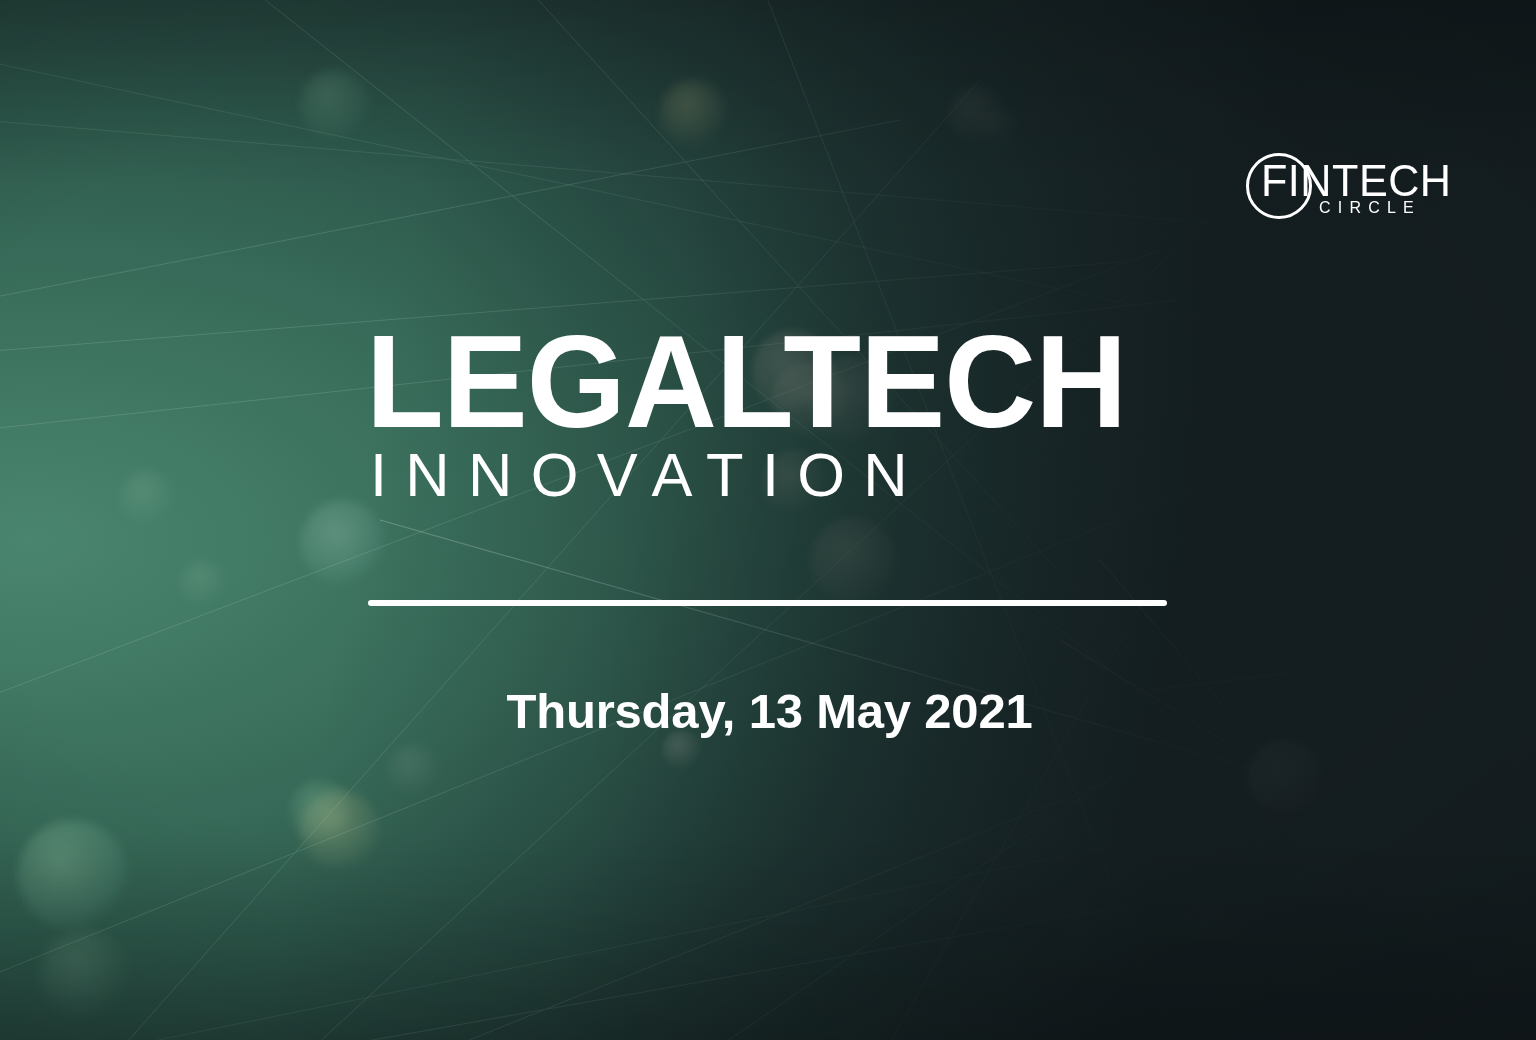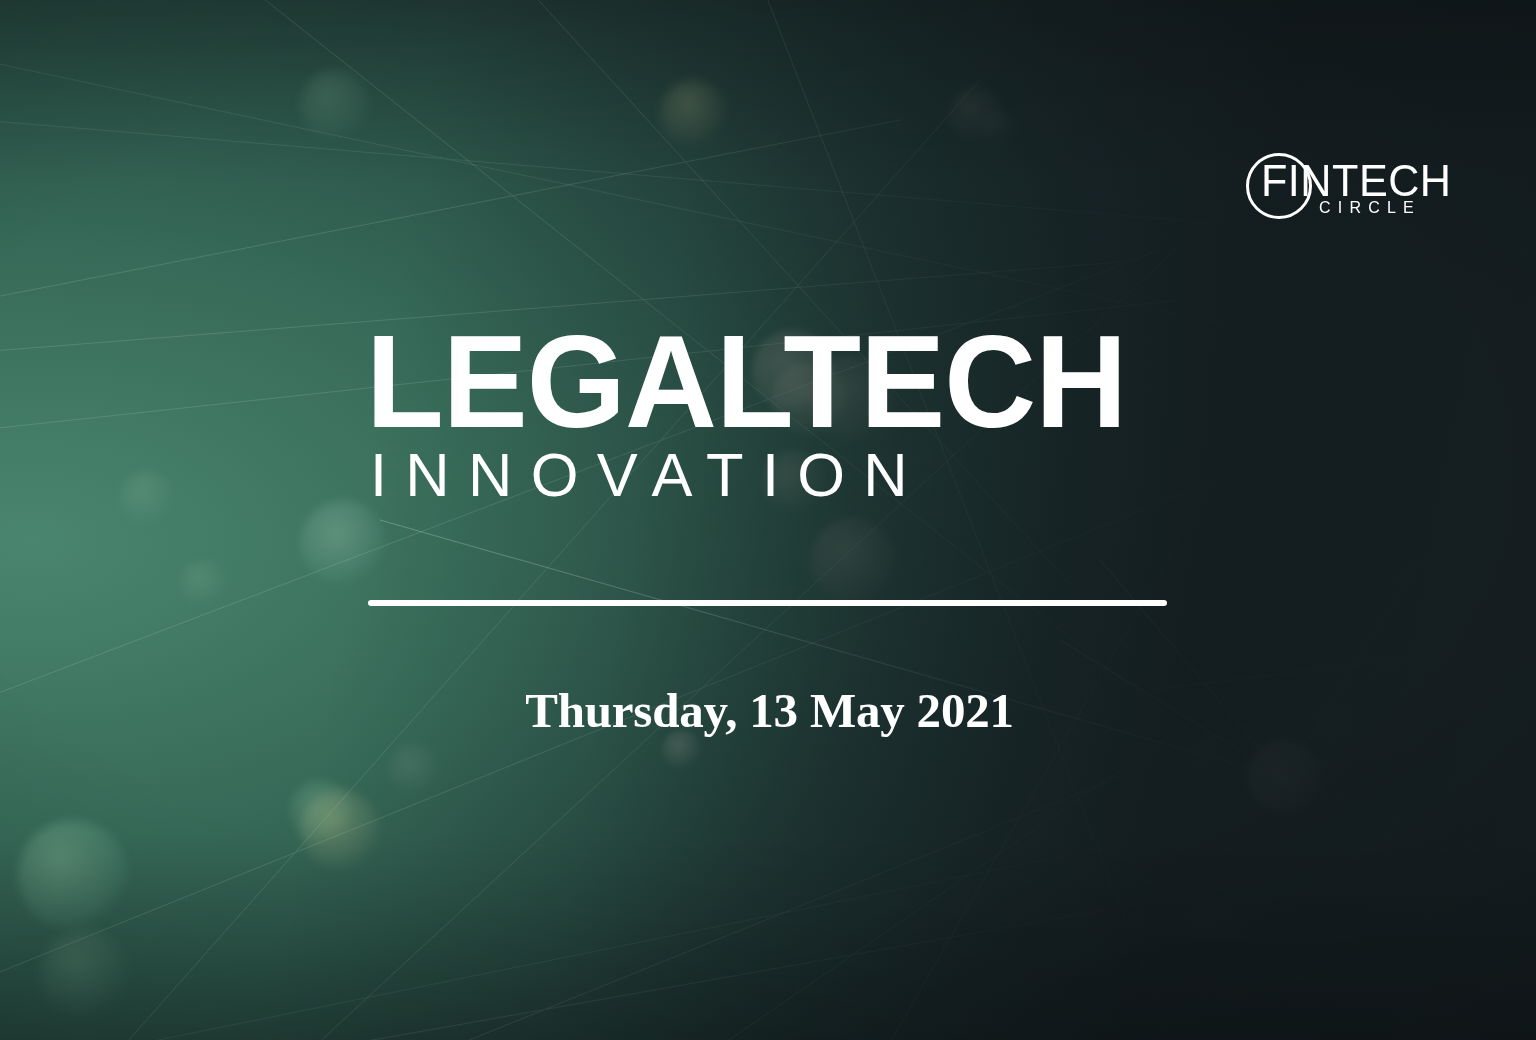--- a/index.html
+++ b/index.html
@@ -157,21 +157,20 @@
     width: 1536px;
     text-align: center;
   }
   .event-date,
   .event-format {
     display: block;
     color: #ffffff;
     font-weight: 700;
     letter-spacing: -0.2px;
     white-space: nowrap;
-    font-family: Liberation Serif, serif;
   }
   .event-date {
     font-size: 49px;
     line-height: 62px;
     margin-left: 3px;
   }
   .event-format {
     font-size: 49px;
     line-height: 62px;
     margin-left: 2px;

